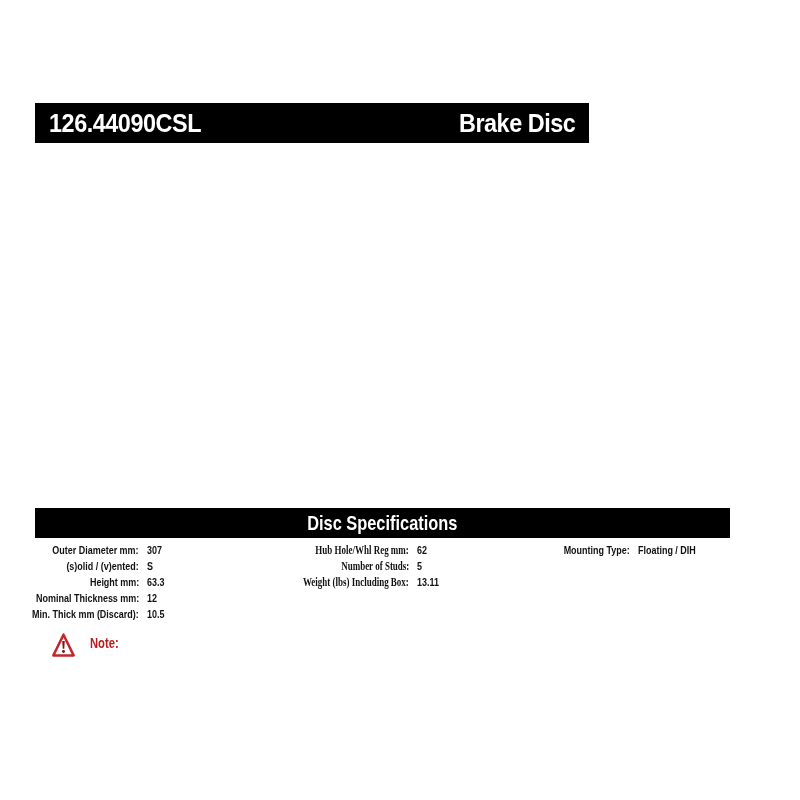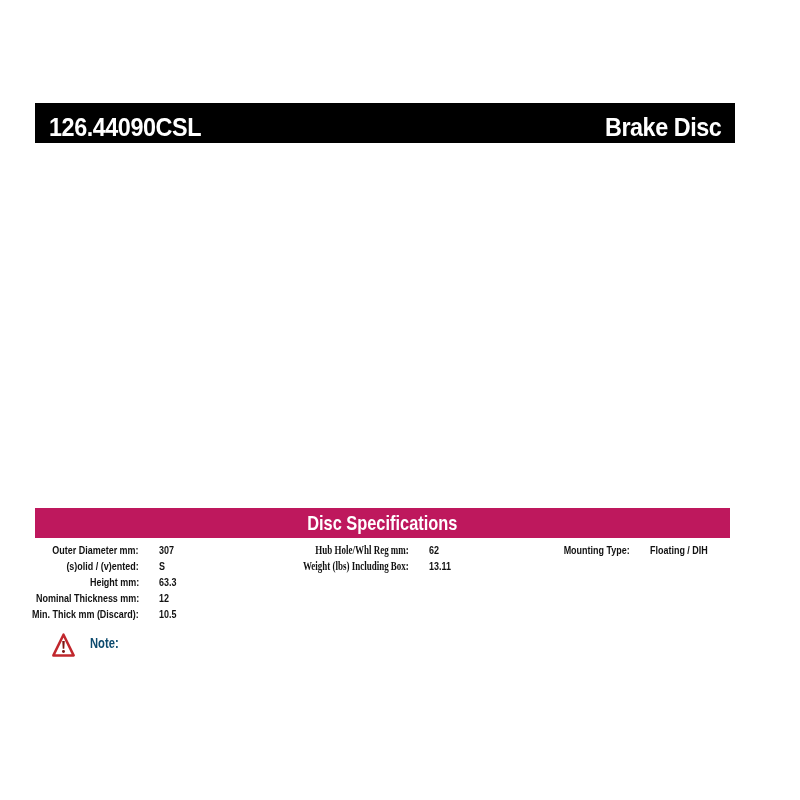--- a/index.html
+++ b/index.html
@@ -16,45 +16,45 @@
     width: 800px;
     height: 800px;
     background: #ffffff;
   }
 
   
   .title-bar {
     position: absolute;
     left: 35px;
     top: 103px;
-    width: 700px;
+    width: 554px;
     height: 40px;
     background: #000000;
     color: #ffffff;
     display: flex;
     justify-content: space-between;
-    align-items: flex-end;
+    align-items: center;
     padding: 0 14px;
     box-sizing: border-box;
     font-size: 26px;
     font-weight: bold;
     letter-spacing: -0.5px;
     white-space: nowrap;
   }
   .squeeze-left  { display: inline-block; transform: scaleX(0.90); transform-origin: 0 50%; }
   .squeeze-right { display: inline-block; transform: scaleX(0.90); transform-origin: 100% 50%; }
 
   
   .section-bar {
     position: absolute;
     left: 35px;
     top: 508px;
     width: 695px;
     height: 30px;
-    background: #be185d;
+    background: #000000;
     color: #ffffff;
     display: flex;
     justify-content: center;
     align-items: center;
     font-size: 21px;
     font-weight: bold;
     white-space: nowrap;
   }
   .squeeze-center { display: inline-block; transform: scaleX(0.78); transform-origin: 50% 50%; }
 
@@ -67,35 +67,35 @@
     font-weight: bold;
   }
   .spec-col.col1 { left: -21px; }
   .spec-col.col2 { left: 219px; }
   .spec-col.col3 { left: 520px; }
   .spec-row { display: flex; height: 15.8px; align-items: center; }
   .spec-label { flex: none; text-align: right; white-space: nowrap; }
   .col1 .spec-label { width: 160px; }
   .col2 .spec-label { width: 190px; font-family: Liberation Serif, serif; }
   .col3 .spec-label { width: 110px; }
-  .spec-value { flex: none; margin-left: 20px; white-space: nowrap; }
+  .spec-value { flex: none; margin-left: 8px; white-space: nowrap; }
   .cond-r { display: inline-block; white-space: nowrap; transform: scaleX(0.78); transform-origin: 100% 50%; }
   .cond-l { display: inline-block; white-space: nowrap; transform: scaleX(0.78); transform-origin: 0 50%; }
 
   
   .warning-icon {
     position: absolute;
     left: 52px;
     top: 633px;
   }
   .note-label {
     position: absolute;
     left: 90px;
     top: 636px;
-    color: #0c4a6e;
+    color: #b91c1c;
     font-size: 14px;
     font-weight: bold;
     line-height: 15px;
     white-space: nowrap;
   }
   .squeeze-note { display: inline-block; transform: scaleX(0.80); transform-origin: 0 50%; }
 </style>
 </head>
 <body>
 
@@ -132,20 +132,24 @@
       <span class="spec-value"><span class="cond-l">10.5</span></span>
     </div>
   </div>
 
   <div class="spec-col col2">
     <div class="spec-row">
       <span class="spec-label"><span class="cond-r">Hub Hole/Whl Reg mm:</span></span>
       <span class="spec-value"><span class="cond-l">62</span></span>
     </div>
     <div class="spec-row">
+      <span class="spec-label"><span class="cond-r">Number of Studs:</span></span>
+      <span class="spec-value"><span class="cond-l">5</span></span>
+    </div>
+    <div class="spec-row">
       <span class="spec-label"><span class="cond-r">Weight (lbs) Including Box:</span></span>
       <span class="spec-value"><span class="cond-l">13.11</span></span>
     </div>
   </div>
 
   <div class="spec-col col3">
     <div class="spec-row">
       <span class="spec-label"><span class="cond-r">Mounting Type:</span></span>
       <span class="spec-value"><span class="cond-l">Floating / DIH</span></span>
     </div>

